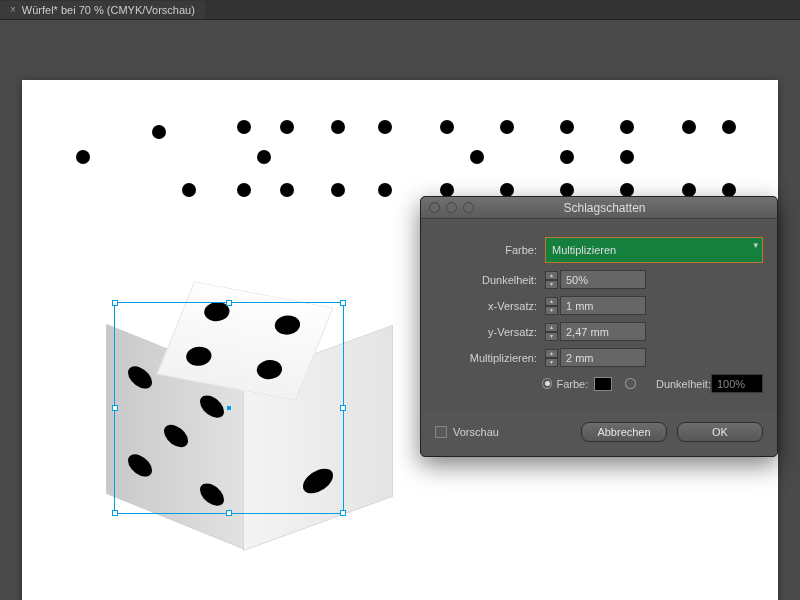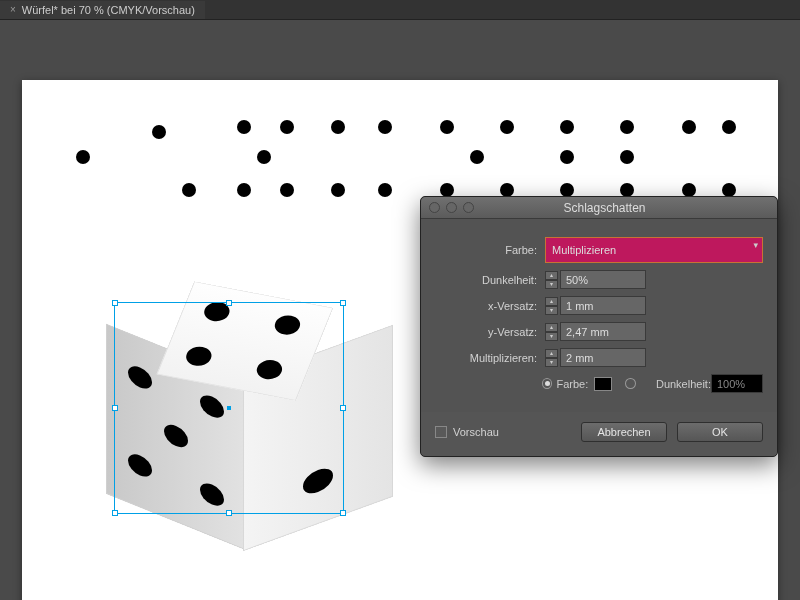--- a/index.html
+++ b/index.html
@@ -27,33 +27,33 @@
   .sel .c{position:absolute;left:50%;top:50%;width:4px;height:4px;margin:-2px;background:#00a0e6}
   
   .dialog { position:absolute; left:420px; top:196px; width:358px; background:#555; border:1px solid #222; box-shadow: 0 8px 24px rgba(0,0,0,.5); border-radius:5px; }
   .dlg-title { background: linear-gradient(#707070,#5b5b5b); height:22px; border-radius:5px 5px 0 0; display:flex; align-items:center; padding:0 8px; gap:6px; border-bottom:1px solid #3a3a3a; }
   .traffic { display:flex; gap:6px; }
   .tl-btn { width:11px; height:11px; border-radius:50%; background:#666; border:1px solid #444; }
   .dlg-title-text { flex:1; text-align:center; color:#ddd; font-size:12px; margin-left:-40px; }
   .dlg-body { padding: 18px 14px 12px 14px; background:#535353; }
   .row { display:flex; align-items:center; margin-bottom:7px; }
   .row label { width:110px; text-align:right; padding-right:8px; color:#d2d2d2; font-size:11px; }
-  .select { flex:1; height:19px; background:#be185d; border:1px solid #c77334; display:flex; align-items:center; padding:12px 6px; color:#ddd; font-size:11px; position:relative; }
+  .select { flex:1; height:19px; background:#15803d; border:1px solid #c77334; display:flex; align-items:center; padding:12px 6px; color:#ddd; font-size:11px; position:relative; }
   .select::after { content:"▾"; position:absolute; right:4px; top:2px; font-size:9px; color:#ccc; }
   .stepper { display:flex; flex-direction:column; margin-right:2px; }
   .stepper span { width:13px; height:9px; background:#6a6a6a; border:1px solid #3a3a3a; font-size:6px; line-height:6px; text-align:center; color:#ccc; }
   .num-input { width:86px; height:19px; background:#666; border:1px solid #3a3a3a; color:#ddd; padding:0 5px; font-size:11px; }
   .num-input.dis { background:#000000; color:#888; }
   .radio { width:11px; height:11px; border-radius:50%; border:1px solid #999; background:#555; display:inline-block; margin-right:4px; position:relative; }
   .radio.on::after{content:"";position:absolute;left:2px;top:2px;width:5px;height:5px;border-radius:50%;background:#ddd;}
   .swatch { width:18px; height:14px; background:#000; border:1px solid #888; display:inline-block; }
   .checkbox { width:12px; height:12px; border:1px solid #888; background:#595959; display:inline-block; margin-right:6px; }
   .dlg-foot { display:flex; justify-content:flex-end; gap:10px; padding: 10px 14px 14px; align-items:center; }
   .dlg-foot .left { flex:1; display:flex; align-items:center; color:#d2d2d2;text-align:center; }
-  .btn { width:86px; height:20px; background: linear-gradient(#6c6c6c,#565656); border:1px solid #2f2f2f; color:#e4e4e4; font-size:11px; border-radius:3px; cursor:pointer; }
+  .btn { width:86px; height:20px; background: linear-gradient(#6c6c6c,#565656); border:1px solid #2f2f2f; color:#e4e4e4; font-size:11px; border-radius:8px; cursor:pointer; }
 </style>
 </head>
 <body>
 
 <div class="tab-bar">
   <div class="tab">
     <span class="x">×</span>
     <span>Würfel* bei 70 % (CMYK/Vorschau)</span>
   </div>
 </div>

